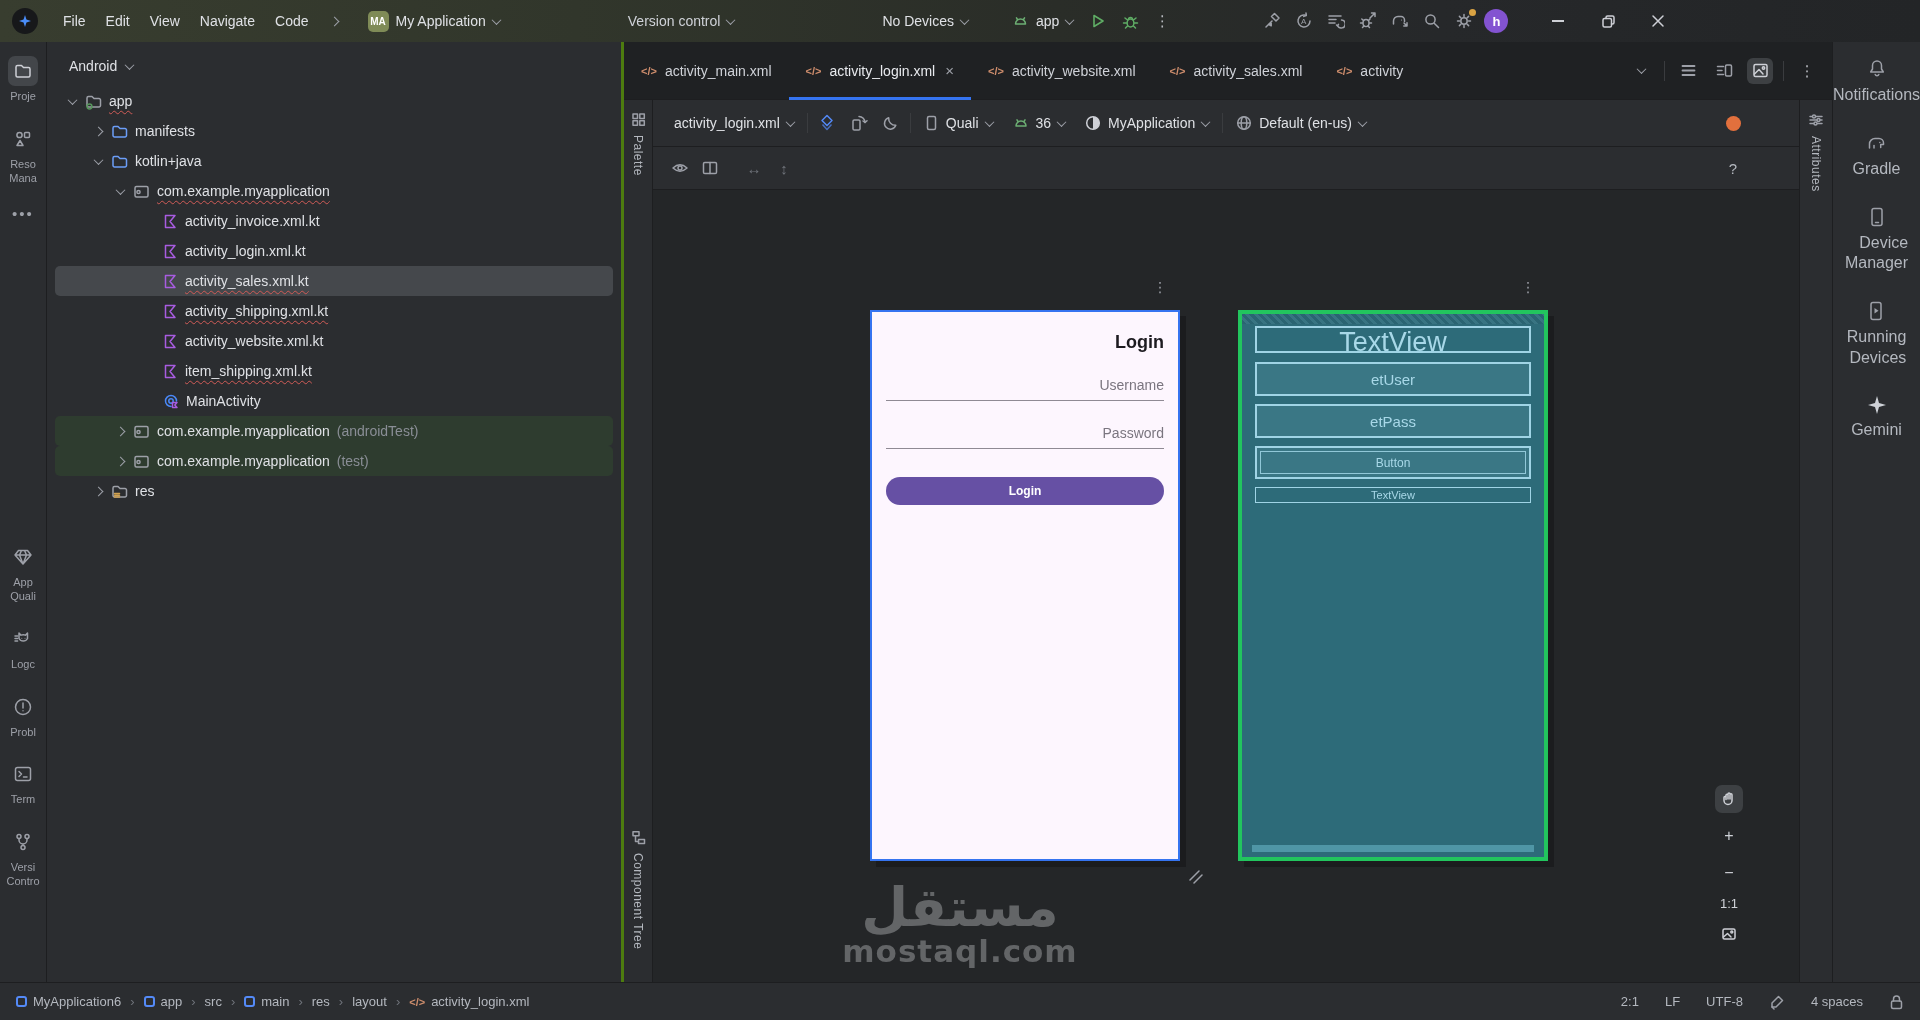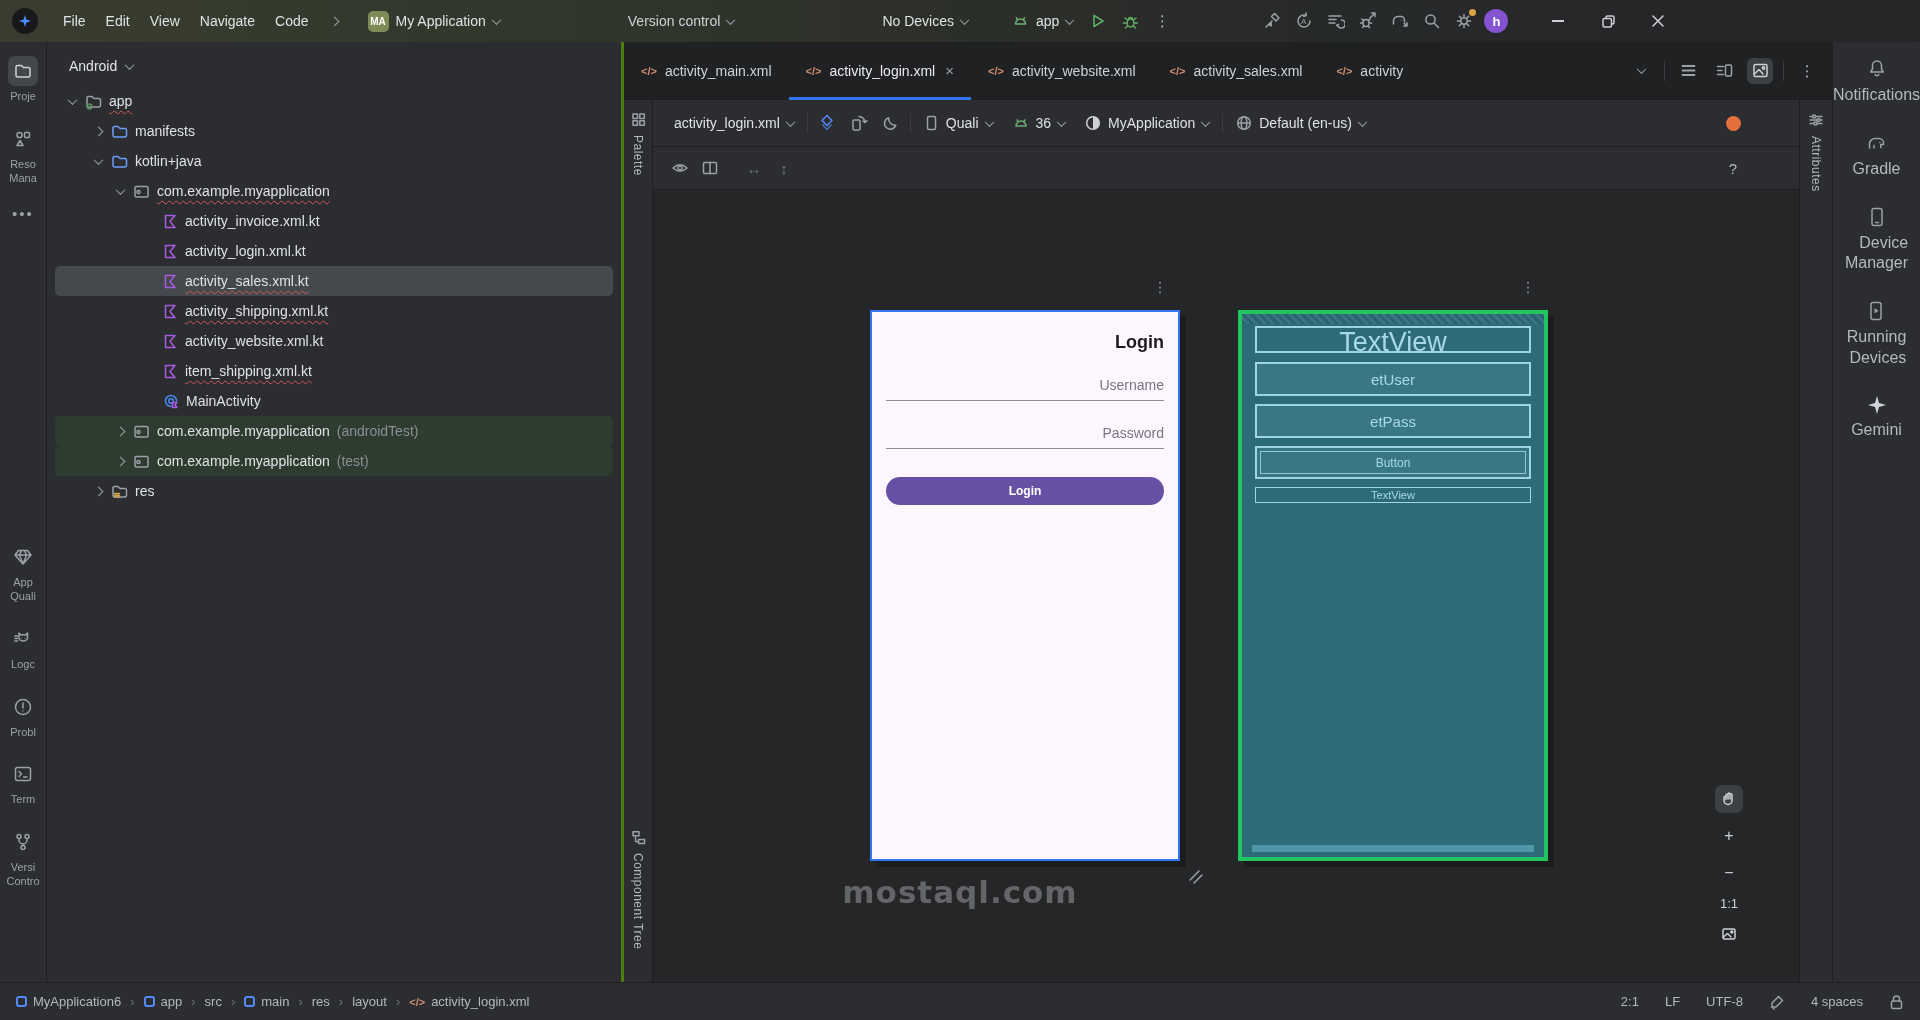--- a/index.html
+++ b/index.html
@@ -743,15 +743,16 @@
       <span>
         <svg class="ic" width="15" height="16">
             <rect x="2.5" y="7" width="10" height="7.5" rx="1.5"></rect>
             <path d="M4.5 7 V5 a3 3 0 0 1 6 0 V7"></path>
           </svg>
       </span>
     </div>
   </footer>
 
   <div class="watermark">
+    <div class="ar">مستقل</div>
     <div class="dom">mostaql.com</div>
   </div>
 </div>
 
 </body></html>

